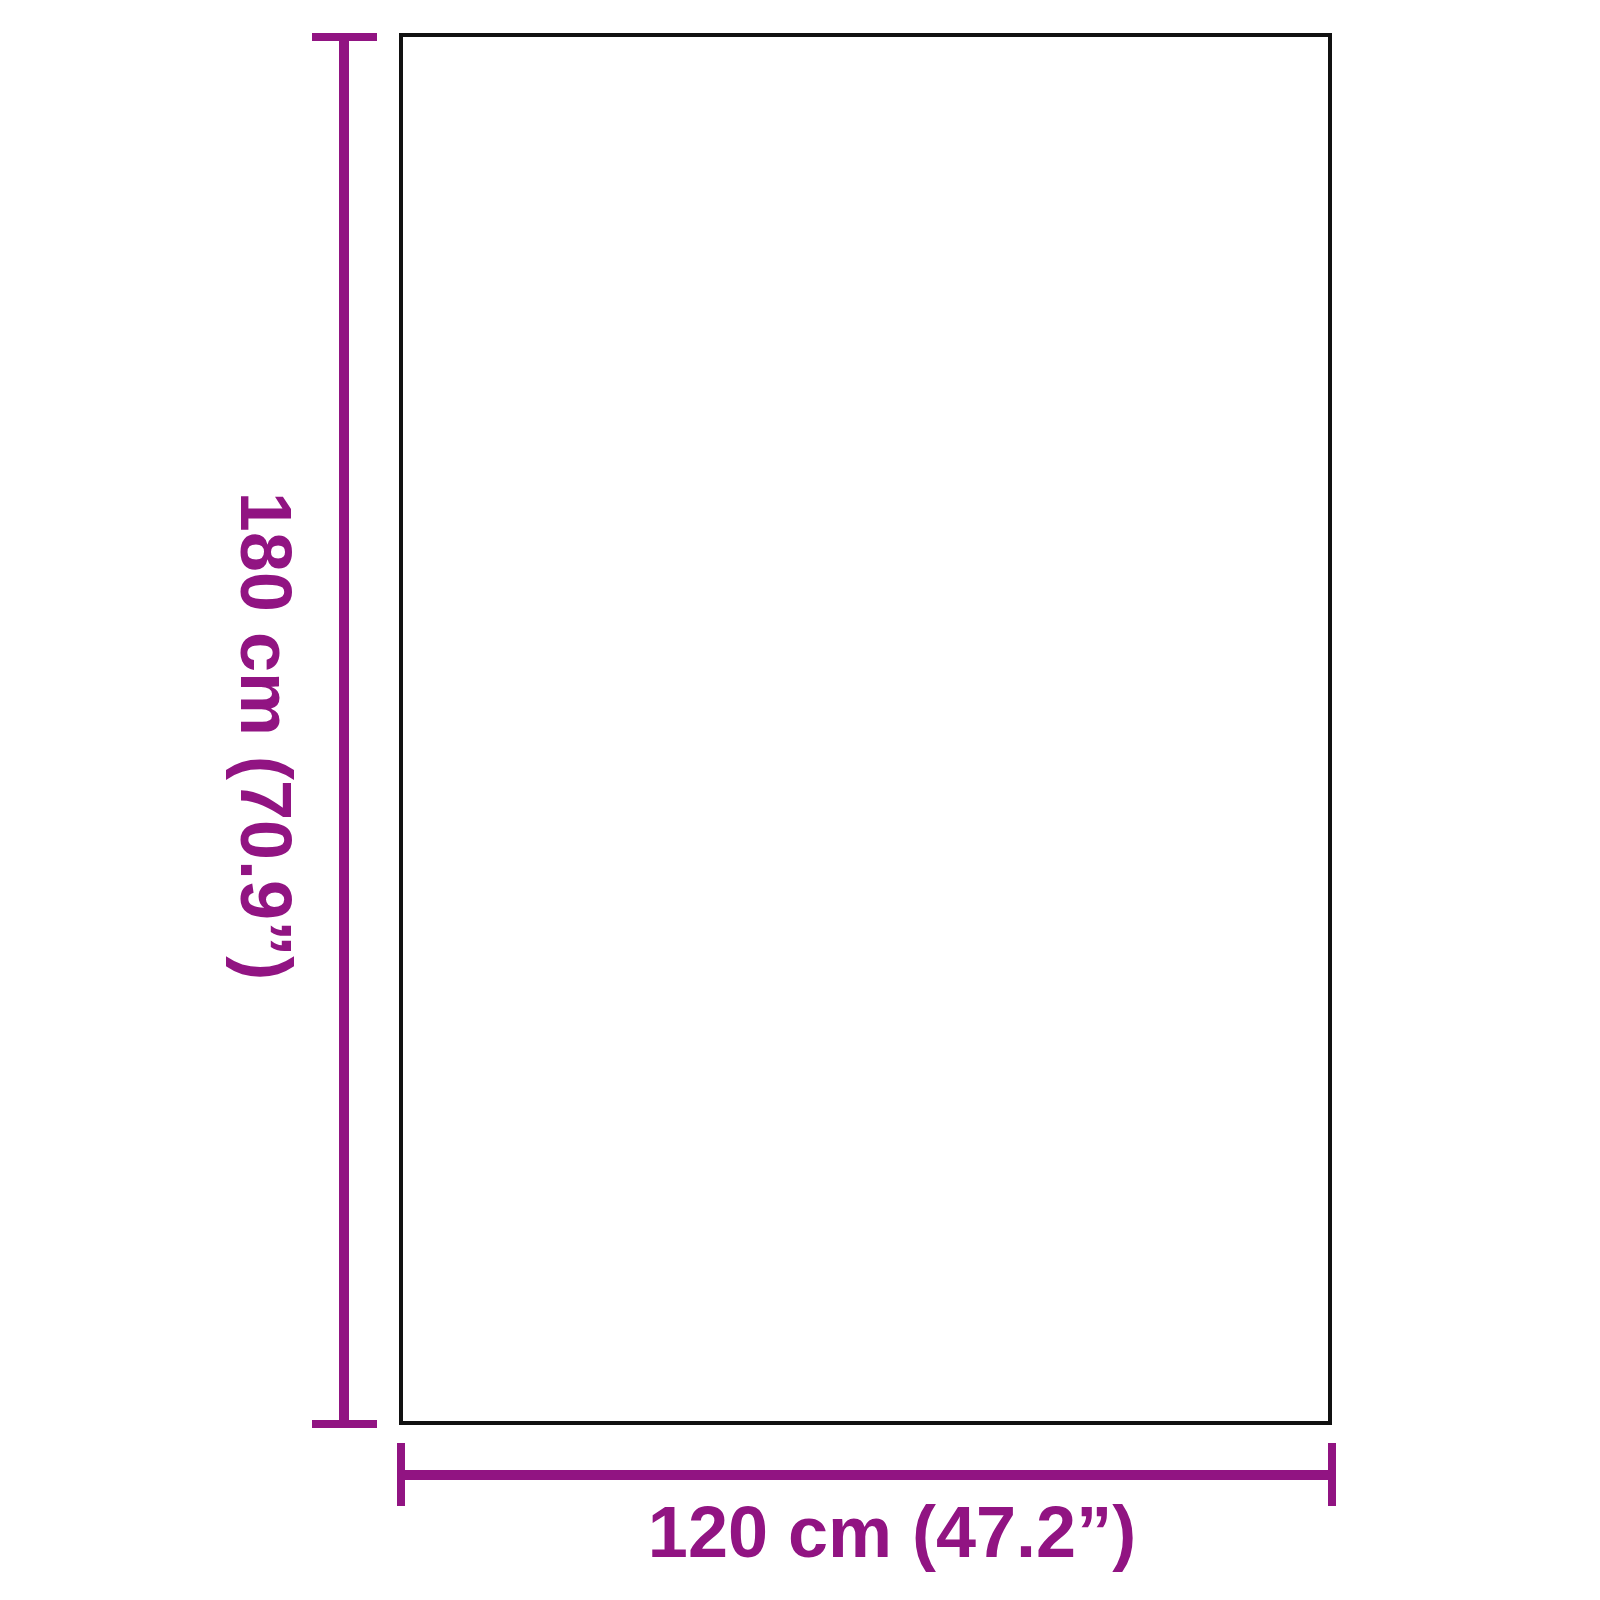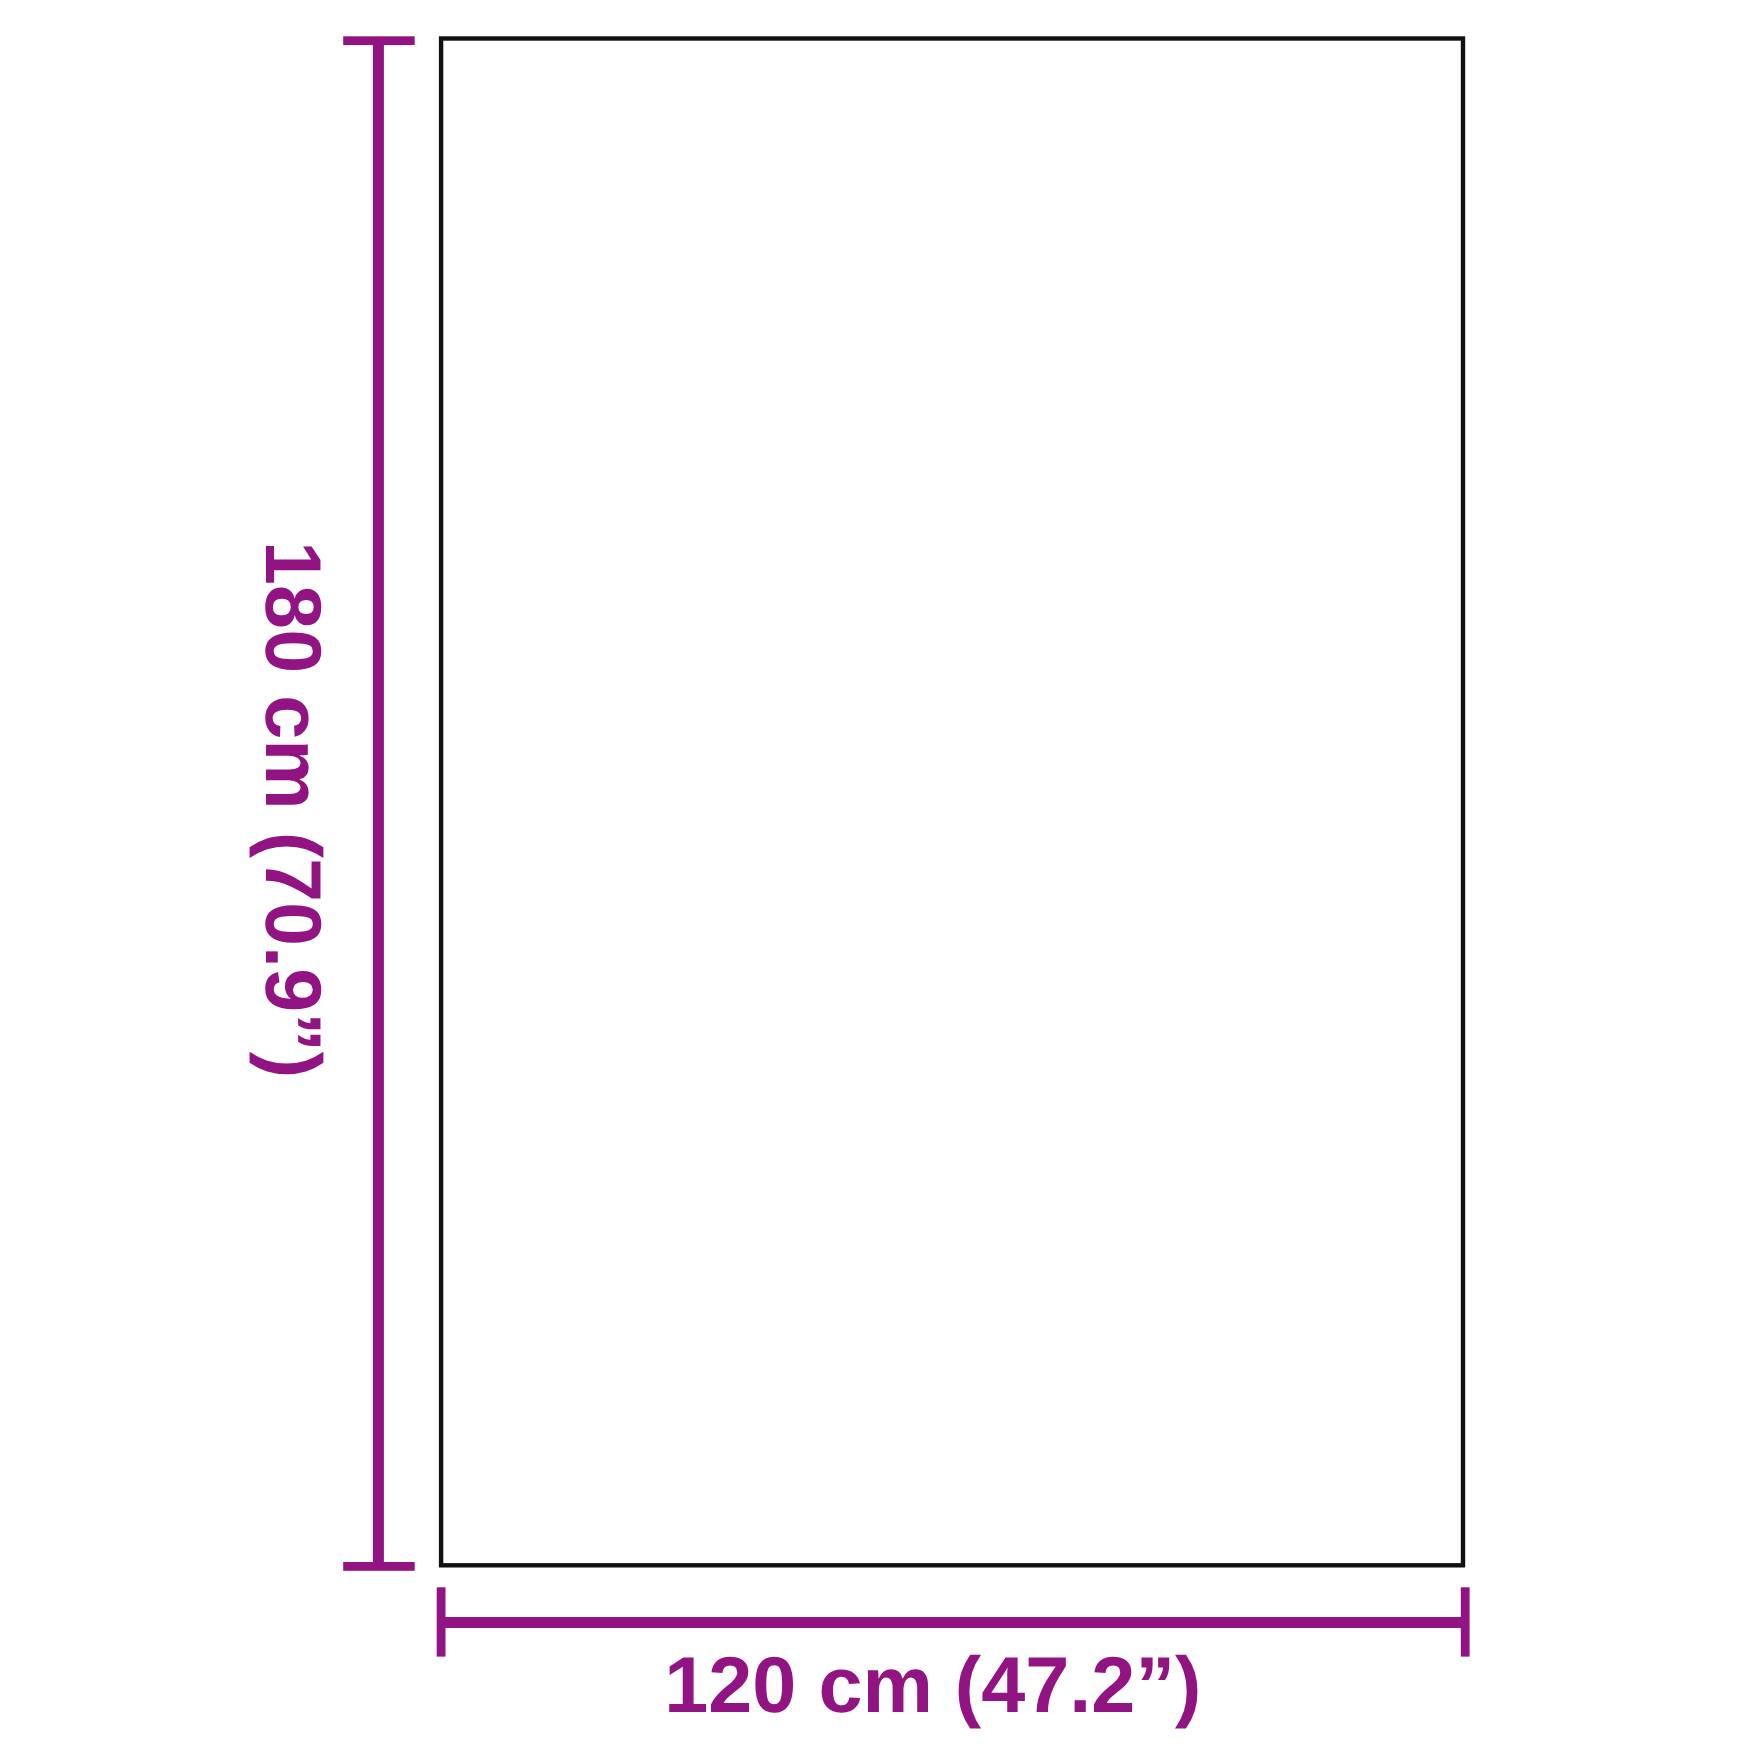--- a/index.html
+++ b/index.html
@@ -77,21 +77,21 @@
     font-weight: 700;
     white-space: nowrap;
     line-height: 1;
   }
   .v-label {
     left: 266px;
     top: 736px;
     transform: translate(-50%, -50%) rotate(90deg);
   }
   .h-label {
-    left: 848px;
+    left: 892px;
     top: 1532px;
     transform: translate(-50%, -50%);
   }
 </style>
 </head>
 <body>
 
 <div class="canvas">
 
   <div class="product-rect"></div>

